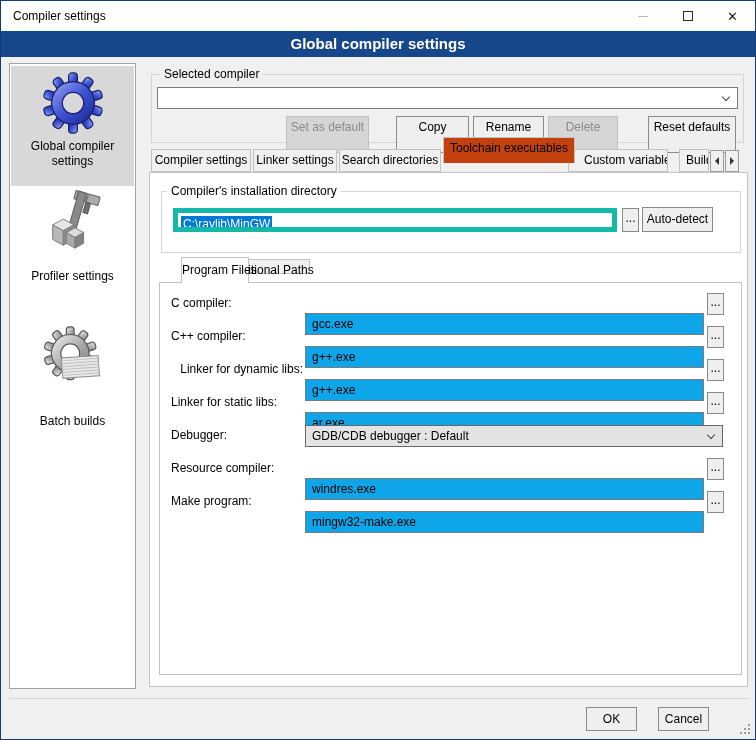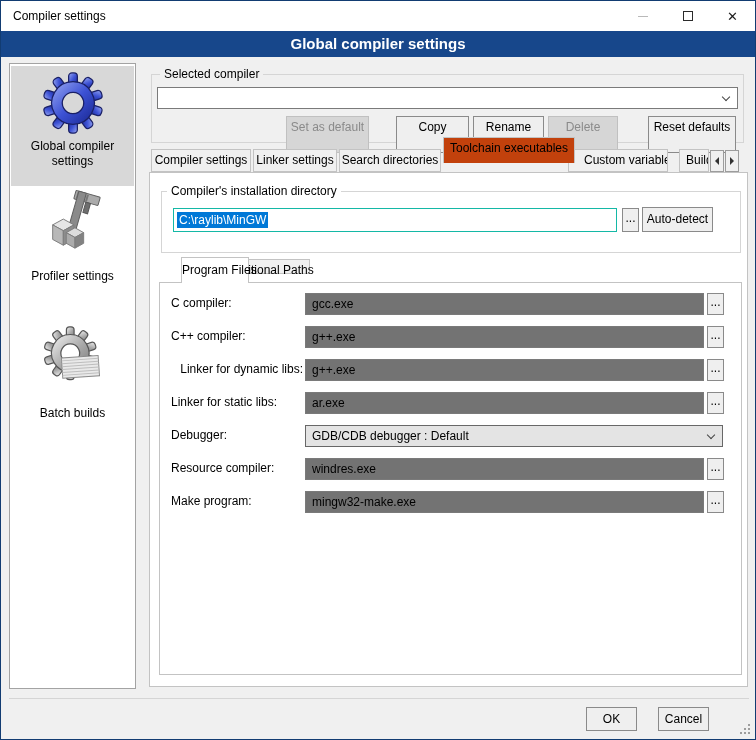--- a/index.html
+++ b/index.html
@@ -28,21 +28,21 @@
   .side-item.sel { background:#d8d8d8; }
   .si-1 { top:2px; height:120px; }
   .si-2 { top:124px; height:104px; }
   .si-3 { top:258px; height:96px; }
   .side-icon { display:block; margin:0 auto; }
   .si-1 .side-icon { margin-top:6px; }
   .si-2 .side-icon { margin-top:2px; }
   .si-3 .side-icon { margin-top:4px; }
   .side-label { display:block; margin-top:5px; line-height:15px; font-size:12px; }
   .si-2 .side-label { margin-top:17px; }
-  .si-3 .side-label { margin-top:18px; }
+  .si-3 .side-label { margin-top:26px; }
 
   
   .groupbox { position:absolute; border:1px solid #d5d5d5; }
   .group-label { position:absolute; top:-8px; left:8px; padding:0 4px; font-size:12px; white-space:nowrap; }
   .gb-compiler { left:150px; top:73px; width:593px; height:69px; }
   .gb-compiler .group-label { background:#f0f0f0; }
   .gb-dir { left:160px; top:190px; width:580px; height:62px; }
   .gb-dir .group-label { background:#ffffff; left:5px; }
 
   
@@ -66,38 +66,38 @@
   .tab-scroll { position:absolute; top:149px; width:14px; height:22px; background:#f0f0f0;
                 border:1px solid #9c9c9c; display:flex; align-items:center; justify-content:center; z-index:1; }
   .tri-l { width:0; height:0; border:4px solid transparent; border-right-color:#333; border-left:none; }
   .tri-r { width:0; height:0; border:4px solid transparent; border-left-color:#333; border-right:none; }
 
   .tabpage { position:absolute; left:148px; top:171px; width:599px; height:515px;
              background:#fff; border:1px solid #c3c3c3; z-index:2; }
 
   
   .dir-input { position:absolute; left:172px; top:207px; width:444px; height:24px;
-               background:#fff; border:1px solid #14b8a6; line-height:22px; padding-left:3px;
+               background:#fff; border:5px solid #14b8a6; line-height:22px; padding-left:3px;
                white-space:nowrap; overflow:hidden; z-index:3; }
   .sel-text { background:#0078d7; color:#fff; padding:1px 2px; }
   .note { position:absolute; left:166px; top:234px; width:576px; color:#990000;
           white-space:nowrap; overflow:hidden; z-index:3; }
 
   
   .subtab { position:absolute; background:#f0f0f0; border:1px solid #c3c3c3; text-align:center;
             line-height:21px; white-space:nowrap; z-index:3; }
   .subtab.active { background:#fff; border-bottom:none; z-index:5;margin-left:24px; }
   .subpage { position:absolute; left:158px; top:281px; width:583px; height:393px;
              background:#fff; border:1px solid #c3c3c3; z-index:4; }
 
   
   .frm-label { position:absolute; left:170px; width:132px; line-height:15px; z-index:5; white-space:nowrap; }
-  .frm-field { position:absolute; left:304px; width:399px; height:22px; background:#737373;
+  .frm-field { position:absolute; left:304px; width:399px; height:22px; background:#0ea5e9;
                border:1px solid #7a7a7a; line-height:20px; padding-left:6px; z-index:5;
-               white-space:nowrap; overflow:hidden; }
+               white-space:nowrap; overflow:hidden;margin-top:20px; }
   .dots-btn { position:absolute; width:17px; height:22px; background:#efefef; border:1px solid #8a8a8a;
               text-align:center; line-height:16px; font-size:12px; z-index:5; }
   .frm-combo { position:absolute; left:304px; width:418px; height:22px; z-index:5; }
 
   
   .separator { position:absolute; left:8px; top:697px; width:740px; height:1px; background:#d5d5d5; }
   .btn-ok { left:585px; top:706px; width:51px; height:24px; line-height:22px; }
   .btn-cancel { left:657px; top:706px; width:51px; height:24px; line-height:22px; }
   .grip { position:absolute; right:5px; bottom:5px; width:2px; height:2px; background:#9d9d9d;
           box-shadow:0 -8px #9d9d9d, 0 -4px #9d9d9d, -4px 0 #9d9d9d, -8px 0 #9d9d9d, -4px -4px #9d9d9d; }

